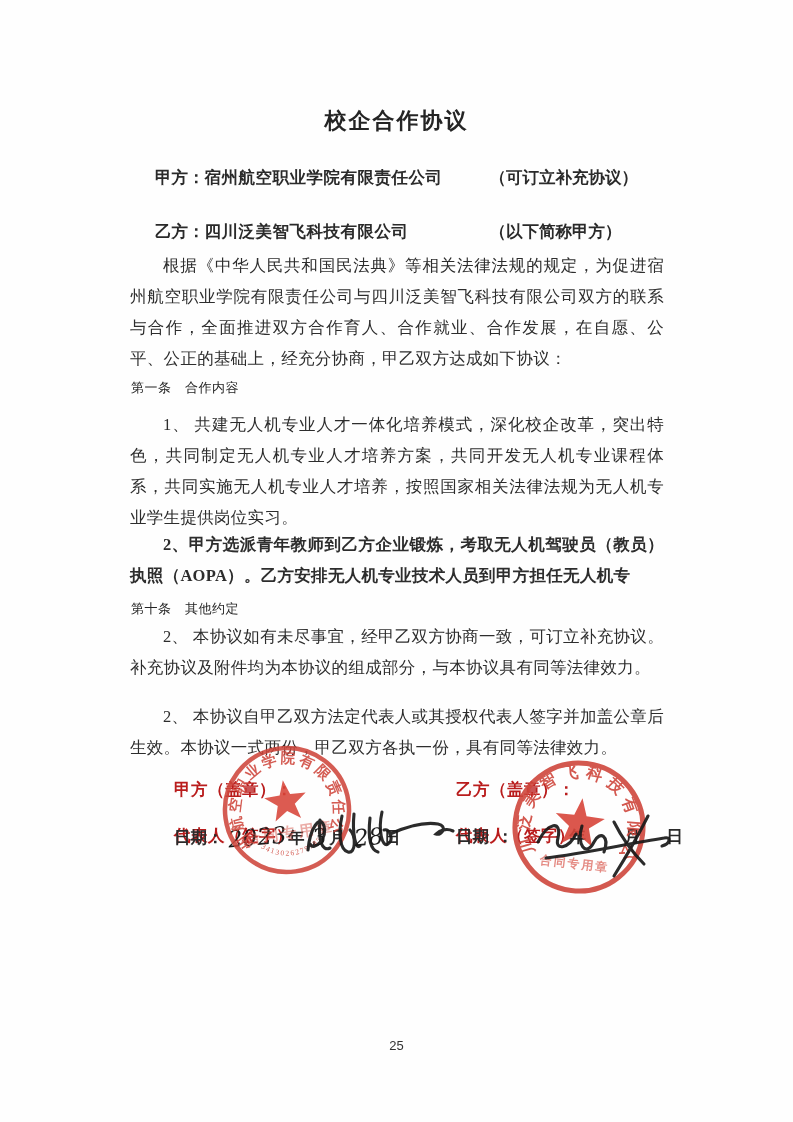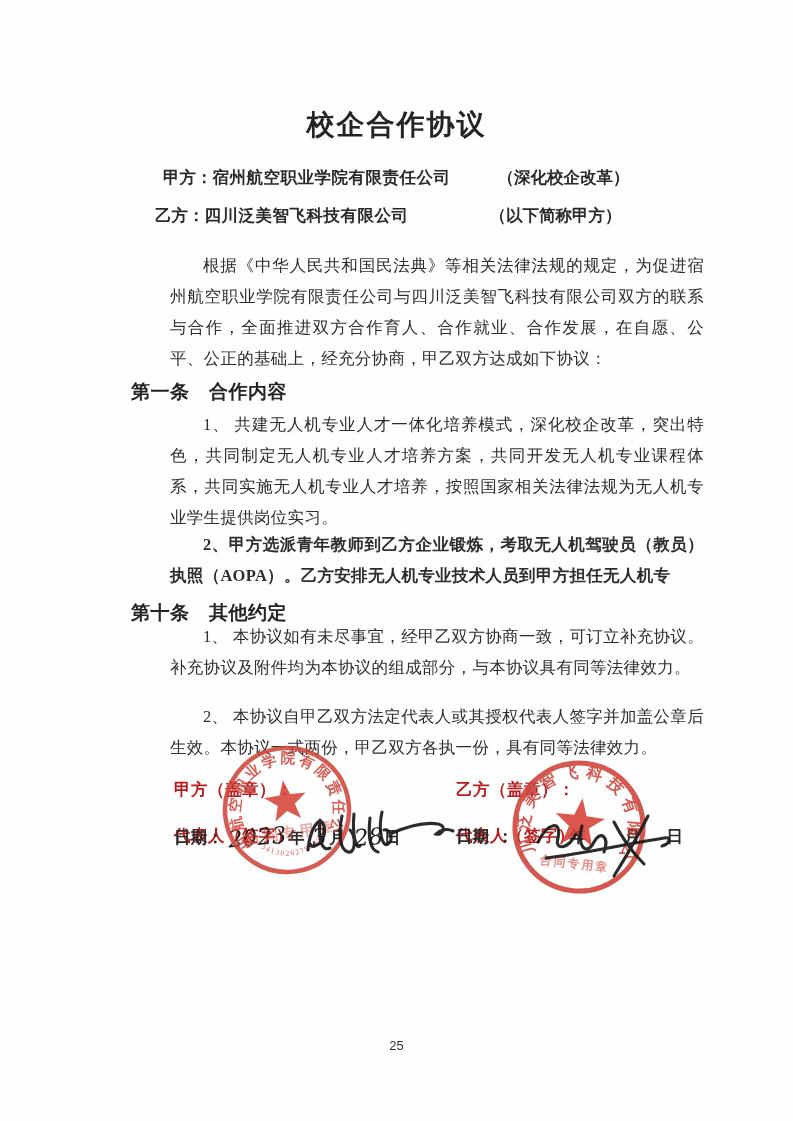--- a/index.html
+++ b/index.html
@@ -8,43 +8,43 @@
     width:793px;height:1122px;
     background:#fefefe;
     overflow:hidden;
     font-family:"Liberation Serif","DejaVu Serif",serif;
     color:#2b2b2b;
   }
   .abs{position:absolute;}
   .doc-title{
     top:106px;left:0;width:793px;
     text-align:center;
-    font-size:28px;font-weight:700;letter-spacing:2px;color:#242424;
+    font-size:22px;font-weight:700;letter-spacing:2px;color:#242424;
   }
   .party-row{
     left:155px;width:540px;
     display:flex;align-items:baseline;
     font-size:16.5px;font-weight:700;color:#2a2a2a;
   }
   .party-row .p-label{flex:0 0 auto;}
   .party-row .p-name{flex:0 0 258px;letter-spacing:0.5px;}
   .party-row .p-alias{flex:0 0 auto;margin-left:27px;}
-  .party-a{top:167px;margin-left:8px;}
-  .party-b{top:205px;}
+  .party-a{top:167px;}
+  .party-b{top:221px;}
   .para{
     left:130px;width:534px;
     font-size:16.5px;line-height:31px;
     text-align:justify;text-justify:inter-ideograph;
     letter-spacing:0.3px;color:#2d2d2d;
   }
-  .indent{text-indent:2em;margin-left:40px;}
+  .indent{text-indent:2em;}
   .intro{top:250px;}
   .sec-heading{
     left:131px;
-    font-size:19px;font-weight:700;color:#242424;letter-spacing:0.5px;
+    font-size:13px;font-weight:400;color:#242424;letter-spacing:0.5px;
   }
   .h1{top:379px;}
   .s1p1{top:409px;}
   .s1p2{top:529px;font-weight:bold;}
   .h2{top:600px;}
   .s2p1{top:621px;}
   .s2p2{top:701px;}
   .sig-label{
     font-size:16.5px;font-weight:700;color:#b91c1c;letter-spacing:0.5px;
   }
@@ -80,37 +80,37 @@
 </head>
 <body>
 
 <div class="page">
 
   <div class="abs doc-title">校企合作协议</div>
 
   <div class="abs party-row party-a">
     <span class="p-label">甲方：</span>
     <span class="p-name">宿州航空职业学院有限责任公司</span>
-    <span class="p-alias">（深化校企改革）</span>
+    <span class="p-alias">（可订立补充协议）</span>
   </div>
 
   <div class="abs party-row party-b">
     <span class="p-label">乙方：</span>
     <span class="p-name">四川泛美智飞科技有限公司</span>
     <span class="p-alias">（以下简称甲方）</span>
   </div>
 
   <div class="abs para indent intro">根据《中华人民共和国民法典》等相关法律法规的规定，为促进宿州航空职业学院有限责任公司与四川泛美智飞科技有限公司双方的联系与合作，全面推进双方合作育人、合作就业、合作发展，在自愿、公平、公正的基础上，经充分协商，甲乙双方达成如下协议：</div>
 
   <div class="abs sec-heading h1">第一条　合作内容</div>
   <div class="abs para indent s1p1">1、 共建无人机专业人才一体化培养模式，深化校企改革，突出特色，共同制定无人机专业人才培养方案，共同开发无人机专业课程体系，共同实施无人机专业人才培养，按照国家相关法律法规为无人机专业学生提供岗位实习。</div>
   <div class="abs para indent s1p2">2、甲方选派青年教师到乙方企业锻炼，考取无人机驾驶员（教员）执照（AOPA）。乙方安排无人机专业技术人员到甲方担任无人机专</div>
 
   <div class="abs sec-heading h2">第十条　其他约定</div>
-  <div class="abs para indent s2p1">1、 本协议如有未尽事宜，经甲乙双方协商一致，可订立补充协议。补充协议及附件均为本协议的组成部分，与本协议具有同等法律效力。</div>
+  <div class="abs para indent s2p1">2、 本协议如有未尽事宜，经甲乙双方协商一致，可订立补充协议。补充协议及附件均为本协议的组成部分，与本协议具有同等法律效力。</div>
   <div class="abs para indent s2p2">2、 本协议自甲乙双方法定代表人或其授权代表人签字并加盖公章后生效。本协议一式两份，甲乙双方各执一份，具有同等法律效力。</div>
 
   <div class="abs sig-label colA row-seal">甲方（盖章）：</div>
   <div class="abs sig-label colA row-rep">代表人（签字）</div>
   <div class="abs colA row-date">
     <span class="date-unit">日期：</span>
     <span class="hw hw-year">2023</span>
     <span class="date-unit">年</span>
     <span class="hw hw-month">3</span>
     <span class="date-unit">月</span>

